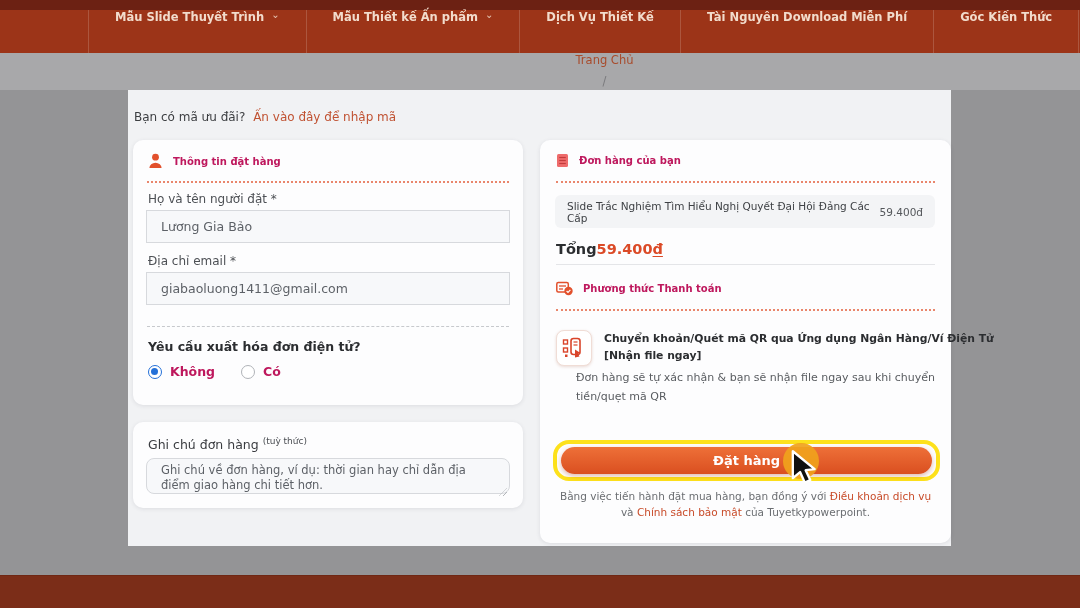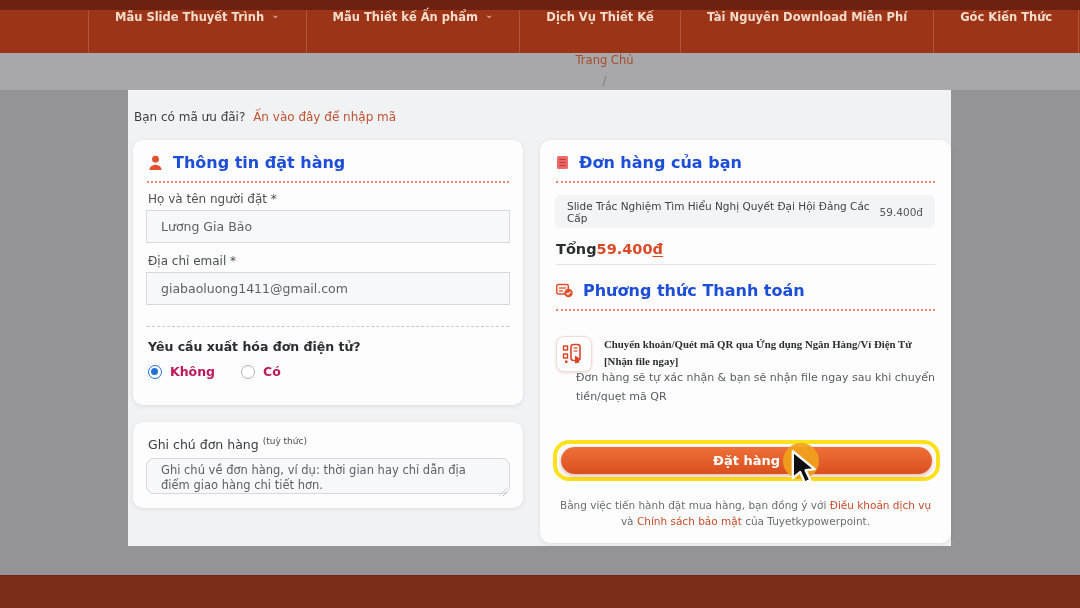--- a/index.html
+++ b/index.html
@@ -24,21 +24,21 @@
 
   .coupon { position:absolute; left:6px; top:20px; font-size:12px; color:#3c3e41; }
   .coupon a { color:#c05232; text-decoration:none; margin-left:4px; cursor:pointer; }
 
   .card { position:absolute; background:#fdfdfe; border-radius:10px; box-shadow:0 1px 4px rgba(40,40,60,.10); }
   .card-order-info { left:5px; top:50px; width:390px; height:265px; }
   .card-note { left:5px; top:332px; width:390px; height:86px; }
   .card-summary { left:412px; top:50px; width:411px; height:403px; }
 
   .card-header { position:absolute; left:15px; top:13px; display:flex; align-items:center; gap:10px; }
-  .card-header .title { font-size:16px; font-weight:bold; color:#1d4ed8; }
+  .card-header .title { font-size:10px; font-weight:bold; color:#be185d; }
   .dotted { position:absolute; left:14px; right:14px; border-top:2px dotted rgba(223,82,46,.7); }
 
   .f-label { position:absolute; left:15px; font-size:12px; color:#4d5055; }
   .t-input { position:absolute; left:13px; width:364px; height:33px; background:#f7f8fa; border:1px solid #d7d9dd;
              border-radius:0; padding:0 14px; font-size:12.5px; color:#5d6167; font-family:inherit; }
 
   .dash-div { position:absolute; left:14px; right:14px; top:186px; border-top:1px dashed #c7c9cd; }
   .invoice-q { position:absolute; left:15px; top:199px; font-size:12.5px; font-weight:bold; color:#2b2d30; }
   .radio-row { position:absolute; left:15px; top:224px; display:flex; gap:26px; }
   .radio-opt { display:flex; align-items:center; gap:8px; cursor:pointer; }
@@ -62,34 +62,34 @@
   .product-row { position:absolute; left:15px; right:16px; top:55px; height:33px; background:#f3f4f6; border-radius:6px;
                  display:flex; align-items:center; justify-content:space-between; padding:0 12px; }
   .product-row .pname { font-size:10.5px; color:#3e4145; }
   .product-row .pprice { font-size:10.5px; color:#54575b; }
   .total-row { position:absolute; left:16px; right:16px; top:97px; height:24px; display:flex; align-items:center; justify-content:flex-start; }
   .total-row .tlabel { font-size:14.5px; font-weight:bold; color:#2b2d30; }
   .total-row .tprice { font-size:14.5px; font-weight:bold; color:#db4a27; }
   .total-row .tprice .cur { text-decoration:underline; text-underline-offset:2px; }
   .sum-hr { position:absolute; left:16px; right:16px; top:124px; border-top:1px solid #e4e5e8; }
 
-  .method-row { position:absolute; left:16px; top:196px; display:flex; gap:12px; align-items:flex-start; cursor:pointer;font-family:Liberation Serif, serif; }
+  .method-row { position:absolute; left:16px; top:190px; display:flex; gap:12px; align-items:flex-start; cursor:pointer; }
   .method-icon-box { width:36px; height:36px; background:#fff; border:1px solid #f0ddd6; border-radius:8px;
                      box-shadow:0 1px 3px rgba(150,60,30,.18); display:flex; align-items:center; justify-content:center; flex:none; }
   .method-text { font-size:10.8px; font-weight:bold; color:#2b2d30; line-height:17px; white-space:nowrap; }
   .method-note { position:absolute; left:36px; top:228px; width:362px; font-size:11px; line-height:19px; color:#595c60; }
 
   .highlight-box { position:absolute; left:13px; top:300px; width:387px; height:41px; border:4px solid #fde11c; border-radius:16px; }
   .order-btn { position:absolute; left:21px; top:307px; width:371px; height:27px; border:none; border-radius:14px;
                background:linear-gradient(180deg,#ee7038 0%, #da4f20 100%); color:#fff; font-weight:bold; font-size:13px;
                font-family:inherit; cursor:pointer; box-shadow:0 2px 5px rgba(170,60,20,.35); }
   .click-circle { position:absolute; left:243px; top:303px; width:36px; height:36px; border-radius:50%; background:#f0a21c; opacity:.92; }
   .cursor-icon { position:absolute; left:247px; top:309px; width:32px; height:38px; }
 
-  .terms { position:absolute; left:14px; right:14px; top:357px; text-align:center; font-size:10.5px; line-height:16px; color:#6b6e72; }
+  .terms { position:absolute; left:14px; right:14px; top:348px; text-align:center; font-size:10.5px; line-height:16px; color:#6b6e72; }
   .terms a { color:#c84b29; text-decoration:none; cursor:pointer; }
 
   .footer { position:absolute; left:0; top:575px; width:1080px; height:33px; background:#7b2d18; border-top:1px solid #6f2714; }
 </style>
 </head>
 <body>
 
 <div class="page">
 
   <div class="top-accent"></div>

